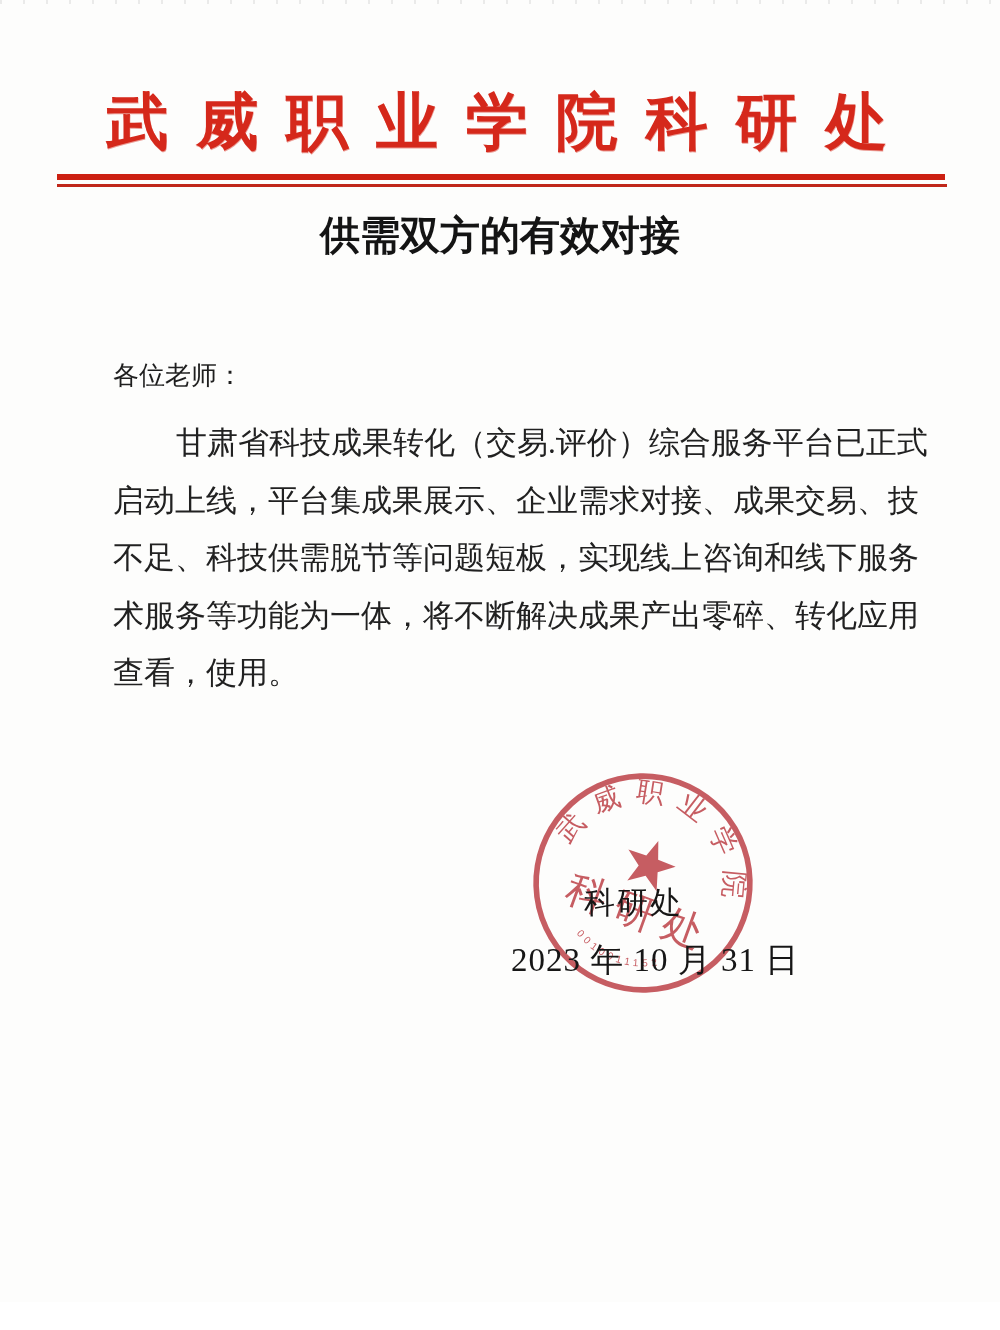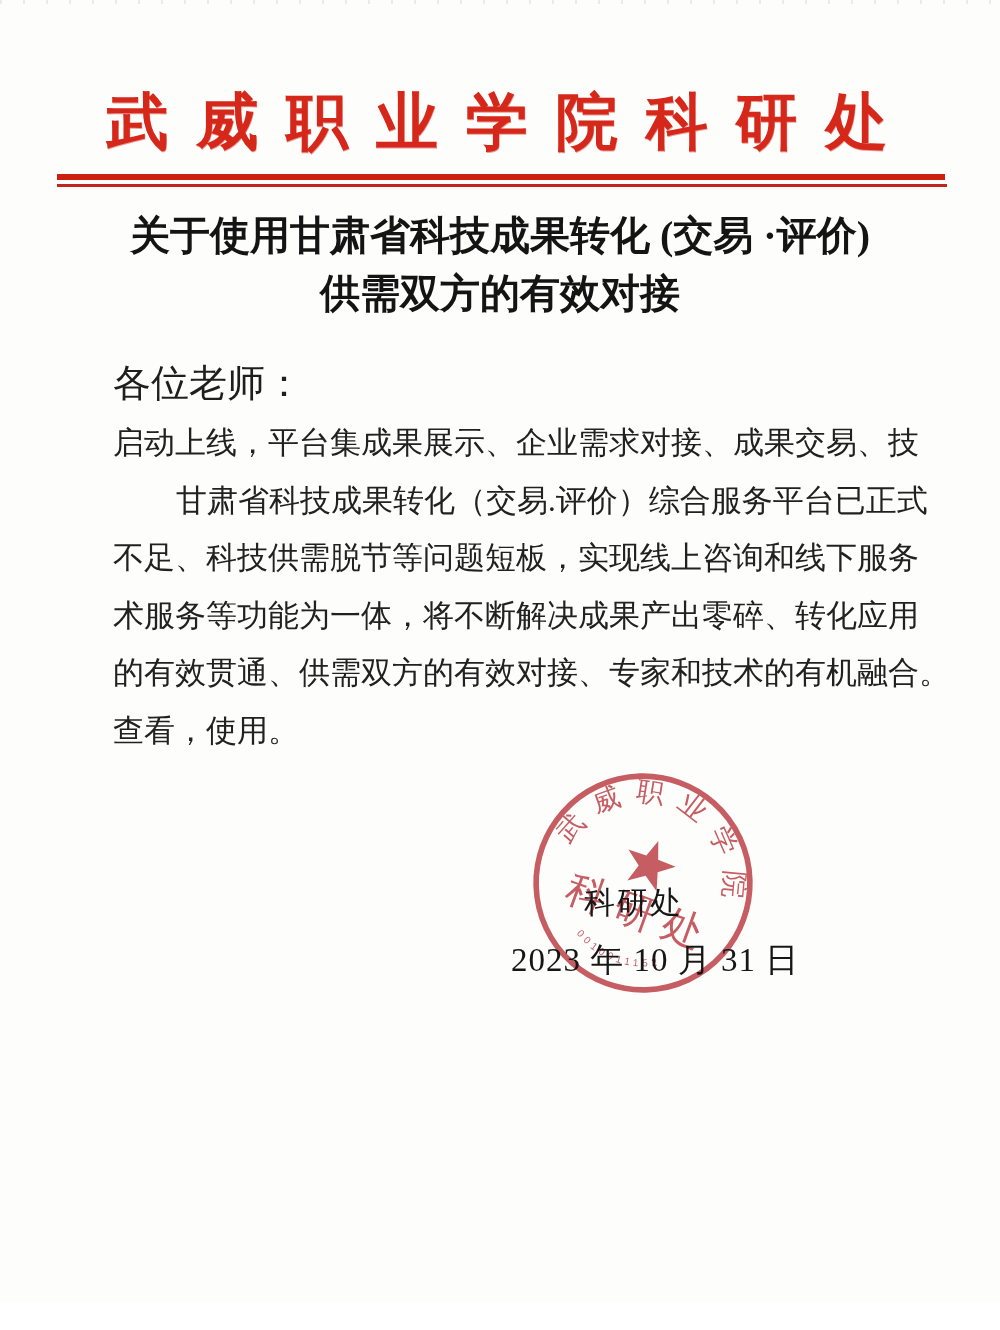--- a/index.html
+++ b/index.html
@@ -62,21 +62,21 @@
     line-height: 58px;
     font-weight: 600;
     color: #141414;
   }
 
   
   .salutation {
     position: absolute;
     top: 358px;
     left: 113px;
-    font-size: 38px;
+    font-size: 26px;
     color: #1e1e1e;
   }
   .body-text {
     position: absolute;
     top: 414px;
     left: 113px;
     width: 776px;
     font-size: 31px;
     color: #212121;
   }
@@ -147,32 +147,30 @@
 <div class="page">
 
   <div class="scan-artifact"></div>
 
   <div class="header-banner">武 威 职 业 学 院 科 研 处</div>
 
   <div class="rule-thick"></div>
   <div class="rule-thin"></div>
 
   <div class="notice-title">
-    <div>关于使用甘肃省科技成果转化 (交易 ·评价)</div>
     <div>供需双方的有效对接</div>
   </div>
 
   <div class="salutation">各位老师：</div>
 
   <div class="body-text">
+    <div class="body-line first">甘肃省科技成果转化（交易.评价）综合服务平台已正式</div>
     <div class="body-line">启动上线，平台集成果展示、企业需求对接、成果交易、技</div>
-    <div class="body-line first">甘肃省科技成果转化（交易.评价）综合服务平台已正式</div>
     <div class="body-line">不足、科技供需脱节等问题短板，实现线上咨询和线下服务</div>
     <div class="body-line">术服务等功能为一体，将不断解决成果产出零碎、转化应用</div>
-    <div class="body-line">的有效贯通、供需双方的有效对接、专家和技术的有机融合。</div>
     <div class="body-line last">查看，使用。</div>
   </div>
 
   <svg class="seal" viewBox="0 0 220 220" xmlns="http://www.w3.org/2000/svg">
     <defs>
       <path id="arcTop" d="M 30,110 A 80,80 0 1 1 190,110" fill="none"></path>
       <path id="arcBottom" d="M 28,110 A 82,82 0 0 0 192,110" fill="none"></path>
     </defs>
     <g transform="rotate(20 110 110)">
       <circle cx="110" cy="110" r="105" fill="none" stroke="#bb3a41" stroke-width="5.5"></circle>

